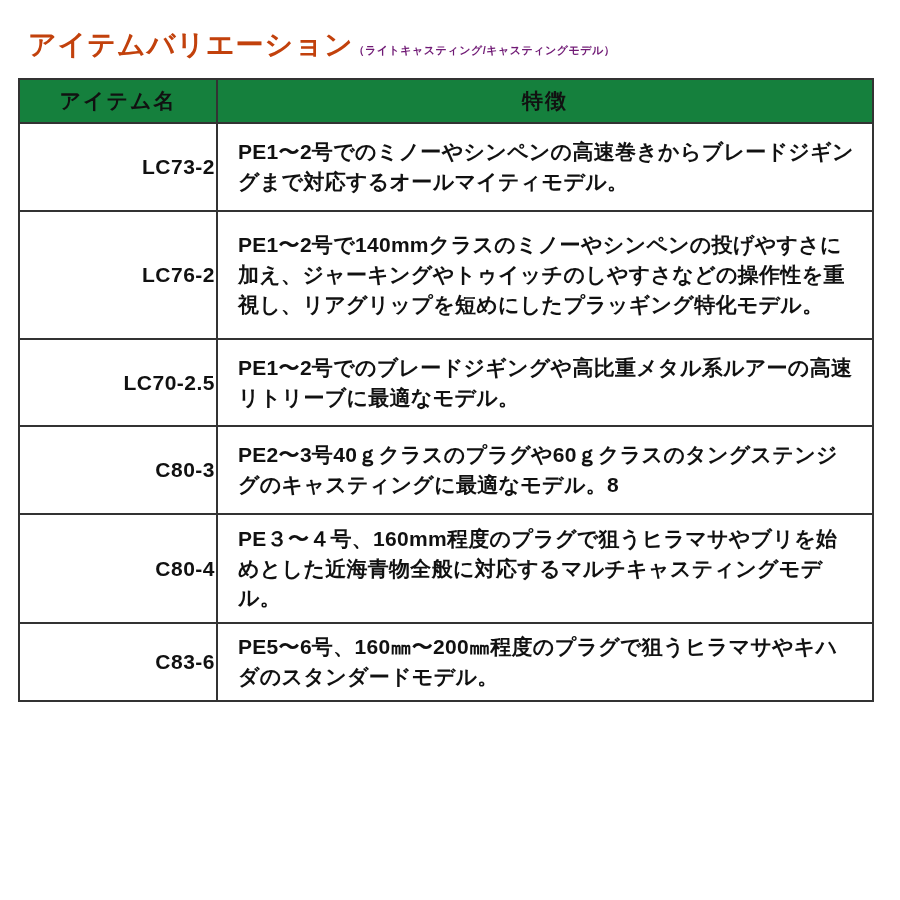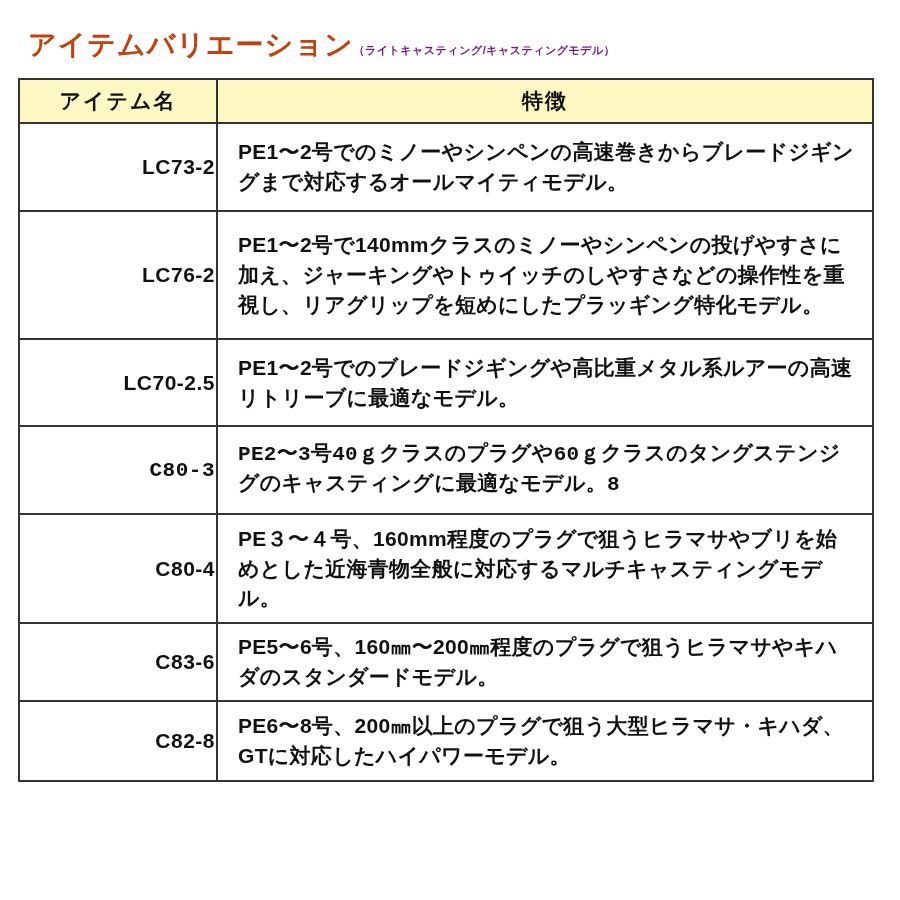--- a/index.html
+++ b/index.html
@@ -44,21 +44,21 @@
   }
   table.spec th,
   table.spec td {
     border: 2px solid #333333;
     font-weight: 700;
     color: #111111;
   }
   table.spec col.c-name  { width: 198px; }
   table.spec col.c-feat  { width: 656px; }
   table.spec th {
-    background: #fef9c3;
+    background: #15803d;
     height: 40px;
     font-size: 21px;
     text-align: center;
     letter-spacing: 2px;
     vertical-align: middle;
   }
   td.name {
     text-align: right;
     vertical-align: middle;
     font-size: 21px;
@@ -69,21 +69,21 @@
     vertical-align: middle;
     font-size: 21px;
     line-height: 1.42;
     letter-spacing: 0.3px;
     padding: 8px 14px 8px 20px;
   }
   
   tr.r1 { height: 88px; }
   tr.r2 { height: 128px; }
   tr.r3 { height: 87px; }
-  tr.r4 { height: 88px; font-family: Liberation Mono, monospace; }
+  tr.r4 { height: 88px; }
   tr.r5 { height: 109px; }
   tr.r6 { height: 85px; }
   tr.r7 { height: 64px; }
   tr.r8 { height: 80px; }
 </style>
 </head>
 <body>
 
 <div class="page">
 
@@ -120,20 +120,16 @@
         <td class="feature">PE2〜3号40ｇクラスのプラグや60ｇクラスのタングステンジグのキャスティングに最適なモデル。8</td>
       </tr>
       <tr class="r5">
         <td class="name">C80-4</td>
         <td class="feature">PE３〜４号、160mm程度のプラグで狙うヒラマサやブリを始めとした近海青物全般に対応するマルチキャスティングモデル。</td>
       </tr>
       <tr class="r7">
         <td class="name">C83-6</td>
         <td class="feature">PE5〜6号、160㎜〜200㎜程度のプラグで狙うヒラマサやキハダのスタンダードモデル。</td>
       </tr>
-      <tr class="r8">
-        <td class="name">C82-8</td>
-        <td class="feature">PE6〜8号、200㎜以上のプラグで狙う大型ヒラマサ・キハダ、GTに対応したハイパワーモデル。</td>
-      </tr>
     </tbody>
   </table>
 
 </div>
 
 </body></html>

